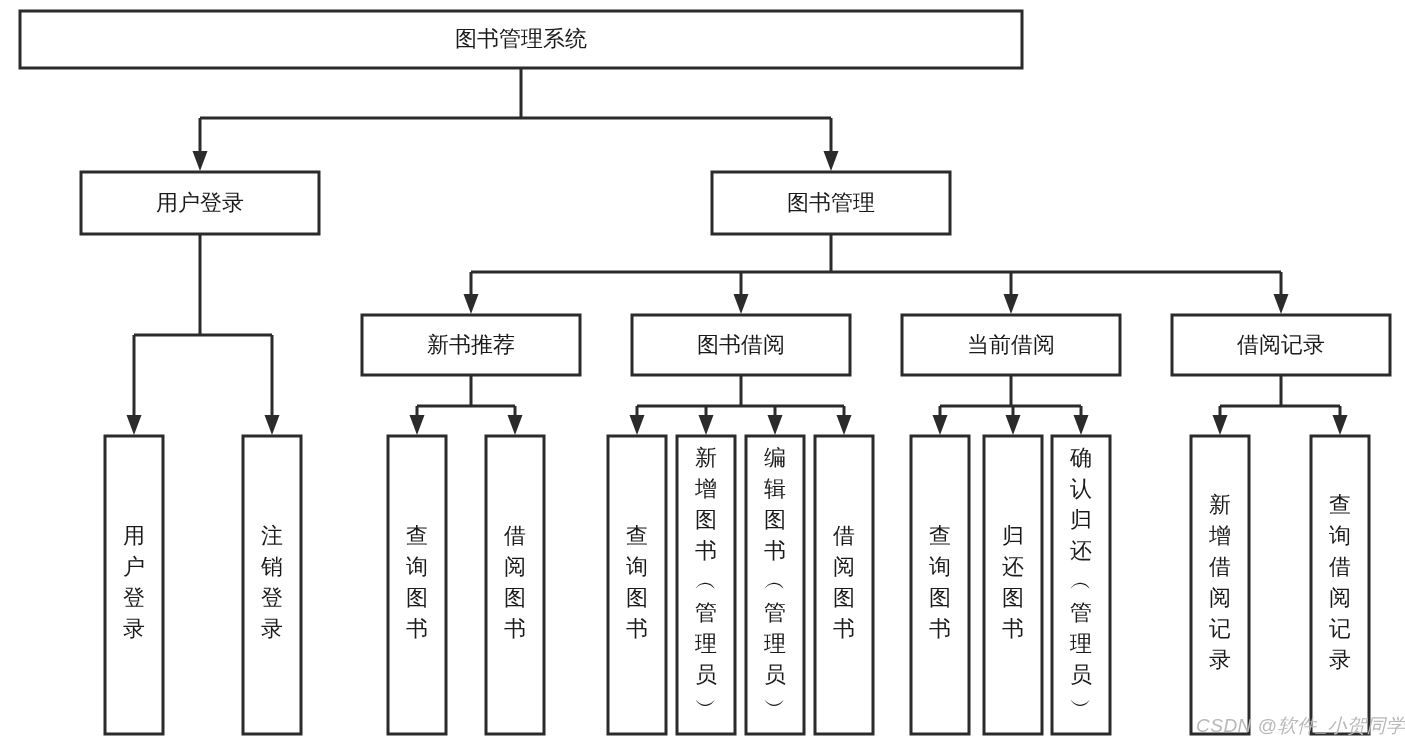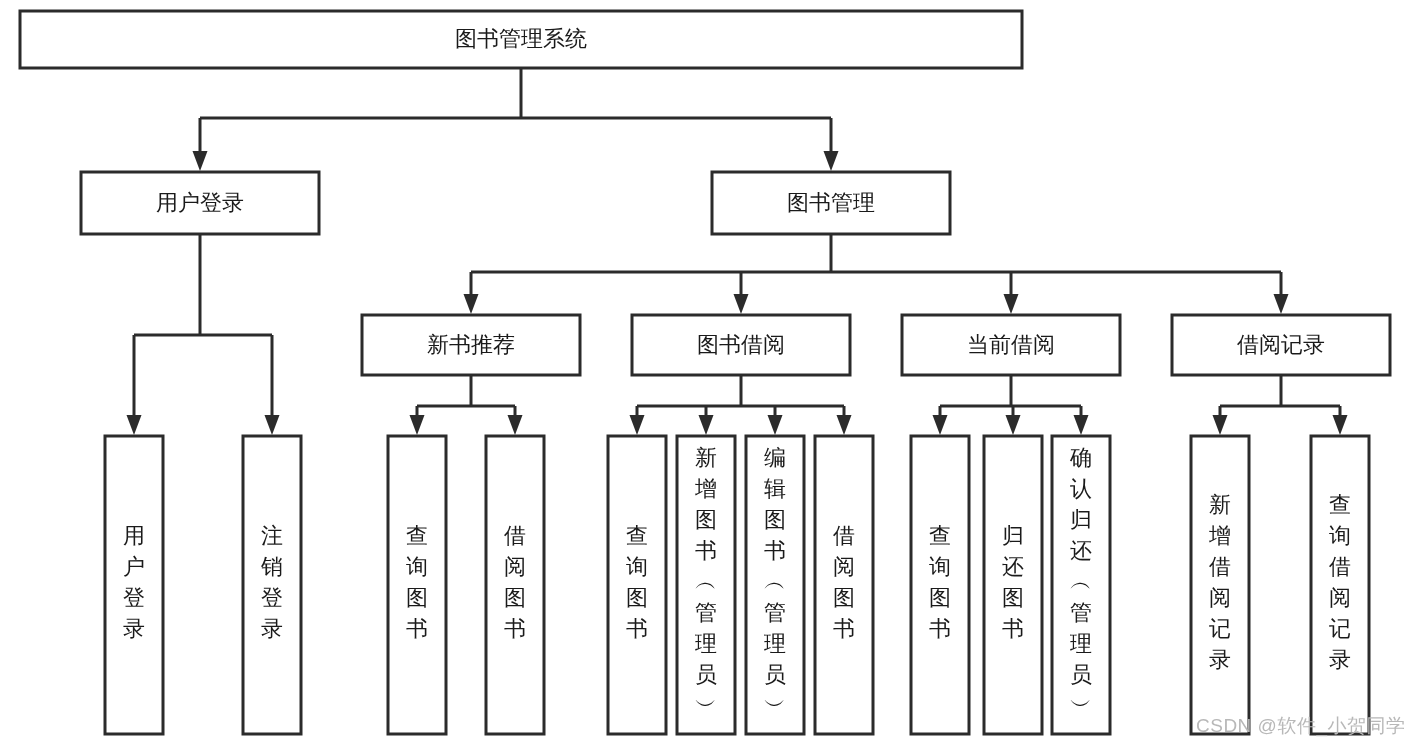--- a/index.html
+++ b/index.html
@@ -54,20 +54,21 @@
     font-size: 22px;
     text-anchor: middle;
   }
   .watermark {
     position: absolute;
     font-family: "Liberation Sans", "DejaVu Sans", sans-serif;
     font-size: 19px;
     color: #b8b8b8;
     white-space: nowrap;
     letter-spacing: 0.5px;
+    font-style: italic;
   }
 </style>
 </head>
 <body>
 
 <div id="diagram-root">
   <svg id="diagram-canvas" viewBox="0 0 1405 747">
     <g id="edge-layer">
         <path class="connector" d="M 521 68 L 521 118"></path>
         <path class="connector" d="M 200 118 L 831 118"></path>

